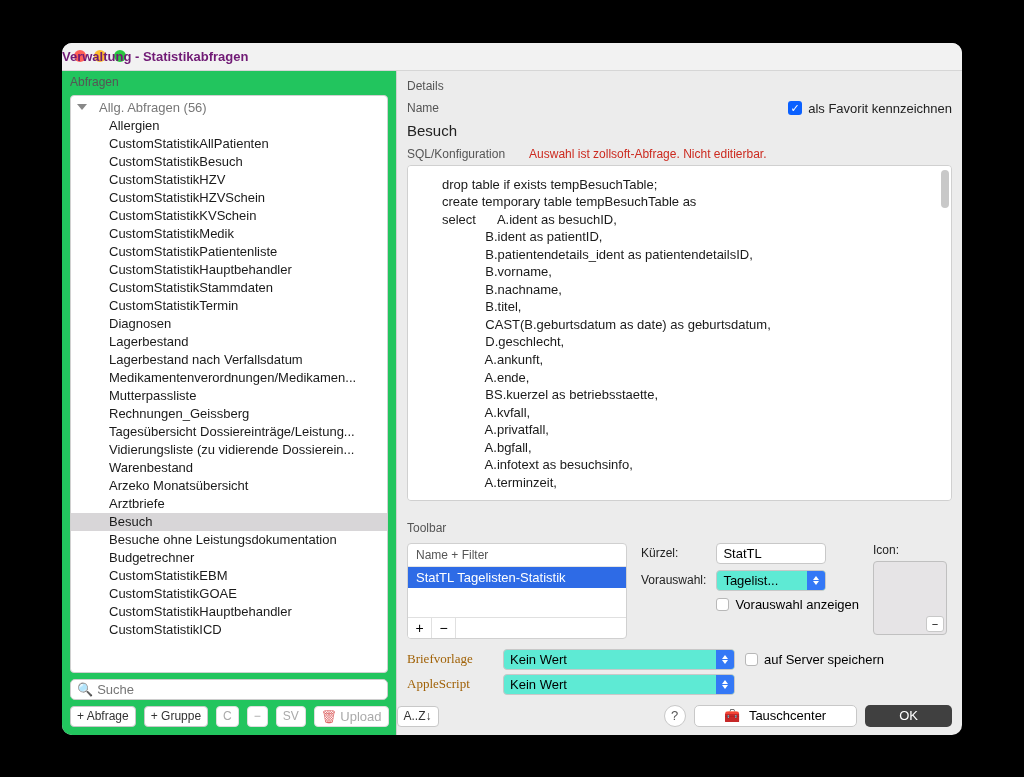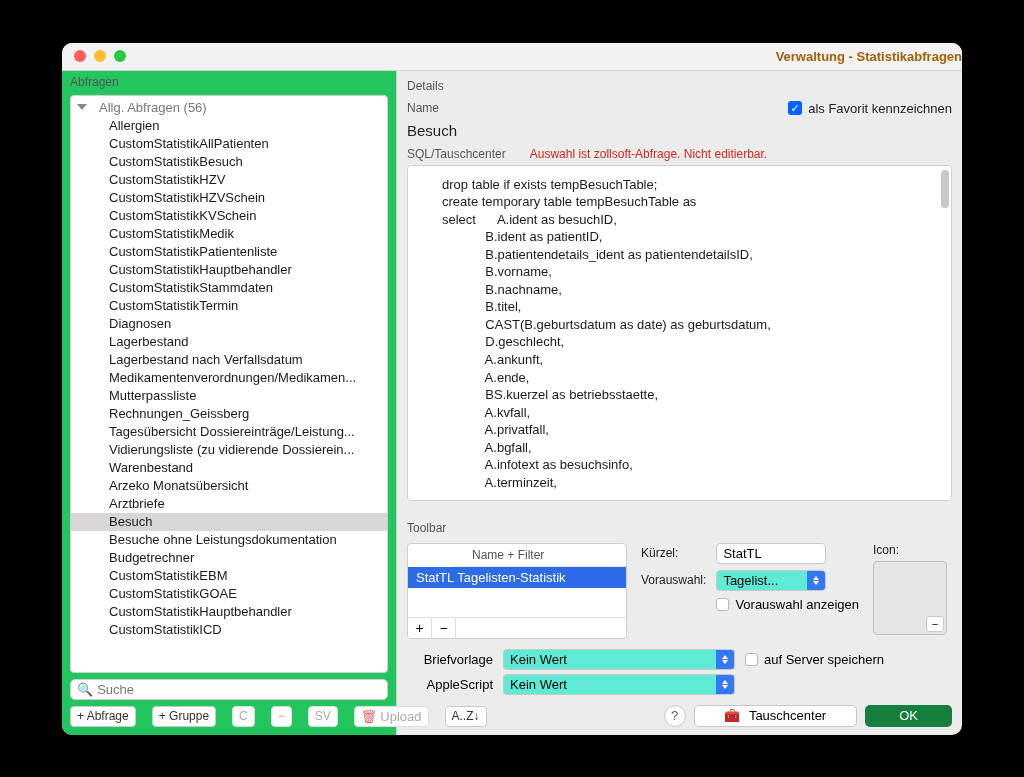--- a/index.html
+++ b/index.html
@@ -2,71 +2,71 @@
 <html><head>
 <meta charset="utf-8">
 <style>
 * { box-sizing: border-box; margin: 0; padding: 0; font-family: -apple-system, "Helvetica Neue", Arial, sans-serif; font-size: 13px; }
 body { background: #000; display: flex; align-items: center; justify-content: center; height: 777px; width: 1024px; }
 .window { width: 900px; height: 692px; background: #ececec; border-radius: 10px; box-shadow: 0 20px 60px rgba(0,0,0,0.5); display: flex; flex-direction: column; overflow: hidden; }
 .titlebar { height: 28px; display: flex; align-items: center; position: relative; background: #f2f2f2; border-bottom: 1px solid #d6d6d6; }
 .traffic { display: flex; gap: 8px; padding-left: 12px; }
 .tl { width: 12px; height: 12px; border-radius: 50%; }
 .tl.red { background: #ff5f57; } .tl.yel { background: #febc2e; } .tl.grn { background: #28c840; }
-.titlebar .title { position: absolute; left: 0; right: 0; text-align: right; font-weight: 600; color: #a16207; }
+.titlebar .title { position: absolute; left: 0; right: 0; text-align: left; font-weight: 600; color: #701a75; }
 .body { flex: 1; display: flex; min-height: 0; }
 .left { width: 335px; border-right: 1px solid #d0d0d0; display: flex; flex-direction: column; background: #22c55e; }
 .sectionlabel { padding: 4px 8px; color: #555; font-size: 12px; }
 .tree { flex: 1; margin: 2px 8px 6px 8px; background: #fff; border: 1px solid #d0d0d0; border-radius: 4px; overflow: hidden; display: flex; flex-direction: column; }
 .tree-scroll { flex: 1; overflow-y: auto; padding: 2px 0; }
 .grouprow { display: flex; align-items: center; gap: 12px; padding: 2px 6px; color: #777; font-size: 12px; }
 .chev { width: 0; height: 0; border-left: 5px solid transparent; border-right: 5px solid transparent; border-top: 6px solid #888; transform-origin: center; }
 .item { padding: 1.5px 0 1.5px 38px; color: #1a1a1a; font-size: 13px; white-space: nowrap; overflow: hidden; text-overflow: ellipsis; cursor: default; }
 .item.selected { background: #d8d6d8; }
 .search { margin: 0 8px 6px 8px; display: flex; align-items: center; background: #fff; border: 1px solid #ccc; border-radius: 5px; padding: 2px 6px; }
 .search input { flex: 1; border: none; outline: none; font-size: 13px; color: #666; background: transparent; }
 .search .mag { color: #888; margin-right: 4px; }
-.bottombar { display: flex; gap: 16px; padding: 0 8px 8px 8px; flex-wrap: nowrap; }
+.bottombar { display: flex; gap: 8px; padding: 0 8px 8px 8px; flex-wrap: nowrap; }
 .btn { background: #fff; border: 1px solid #c8c8c8; border-radius: 4px; padding: 2px 6px; font-size: 12px; color: #333; display: inline-flex; align-items: center; gap: 3px; cursor: default; white-space: nowrap; }
 .btn.disabled { color: #aaa; border-color: #ddd; }
 .right { flex: 1; display: flex; flex-direction: column; padding: 4px 10px 8px 10px; min-width: 0; }
 .row { display: flex; align-items: center; margin-top: 4px; }
 .lbl { color: #555; font-size: 12px; }
 .fav { display: inline-flex; align-items: center; gap: 6px; margin-left: auto; color: #222; }
 .checkbox { width: 14px; height: 14px; border-radius: 3px; background: #0a60ff; display: inline-flex; align-items: center; justify-content: center; color: #fff; font-size: 11px; }
 .bigname { font-size: 15px; color: #222; padding: 6px 0 4px 0; }
 .warn { color: #cc2a1f; font-size: 12px; margin-left: 24px; }
 .sqlbox { flex: 1; margin-top: 4px; background: #fff; border: 1px solid #d0d0d0; border-radius: 4px; padding: 10px 34px; overflow-y: auto; position: relative; color: #1a1a1a; font-size: 13px; line-height: 1.35; white-space: pre; }
 .sqlbox .thumb { position: absolute; right: 2px; top: 4px; width: 8px; height: 38px; background: #c8c8c8; border-radius: 4px; }
 .toolsec { margin-top: 16px; }
 .toolbody { display: flex; gap: 14px; margin-top: 4px; }
 .tlist { width: 220px; background: #fff; border: 1px solid #d0d0d0; border-radius: 4px; display: flex; flex-direction: column; overflow: hidden; }
-.tlist-head { padding: 4px 20px; color: #555; font-size: 12px; border-bottom: 1px solid #e4e4e4; margin-left: 44px; }
+.tlist-head { padding: 4px 8px; color: #555; font-size: 12px; border-bottom: 1px solid #e4e4e4; }
 .tlist-row { padding: 3px 8px; color: #fff; background: #2e6be6; font-size: 13px; }
 .tlist-fill { flex: 1; }
 .tlist-btns { display: flex; gap: -1px; padding: 0; border-top: 1px solid #e0e0e0; }
 .sqbtn { width: 24px; height: 20px; display: inline-flex; align-items: center; justify-content: center; border-right: 1px solid #e0e0e0; font-size: 14px; background: #fff; }
 .midgrid { display: grid; grid-template-columns: auto 1fr; gap: 6px 10px; align-items: center; align-content: start; }
 .txtin { background: #fff; border: 1px solid #c8c8c8; border-radius: 4px; padding: 2px 6px; font-size: 13px; width: 110px; }
 .popup { width: 110px; height: 21px; background: #5eead4; border: 1px solid #c8c8c8; border-radius: 4px; display: flex; align-items: center; padding: 0 0 0 6px; font-size: 13px; position: relative; overflow: hidden; }
 .popup .cap { position: absolute; right: 0; top: 0; bottom: 0; width: 18px; background: #3478f6; display: flex; flex-direction: column; align-items: center; justify-content: center; gap: 1px; }
 .popup .cap::before, .popup .cap::after { content: ""; width: 0; height: 0; border-left: 3px solid transparent; border-right: 3px solid transparent; }
 .popup .cap::before { border-bottom: 4px solid #fff; }
 .popup .cap::after { border-top: 4px solid #fff; }
 .iconbox { width: 74px; height: 74px; border: 1px solid #c0c0c0; border-radius: 4px; background: #e6e4e6; position: relative; }
 .iconbox .rm { position: absolute; right: 2px; bottom: 2px; width: 18px; height: 16px; background: #fff; border: 1px solid #c8c8c8; border-radius: 3px; display: flex; align-items: center; justify-content: center; font-size: 11px; }
 .selrow { display: flex; align-items: center; gap: 10px; margin-top: 10px; }
-.selrow .lbl2 { width: 86px; text-align: right; color: #000000; }
+.selrow .lbl2 { width: 86px; color: #a16207; font-family: Liberation Serif, serif; }
 .sel { flex: 0 0 232px; }
 .sel .popup { width: 232px; }
 .chk2 { width: 13px; height: 13px; border: 1px solid #b8b8b8; border-radius: 3px; background: #fff; display: inline-block; }
 .footer { display: flex; align-items: center; gap: 8px; margin-top: 10px; }
 .rndbtn { width: 22px; height: 22px; border: 1px solid #c8c8c8; border-radius: 50%; background: #fff; display: flex; align-items: center; justify-content: center; font-size: 13px; color: #555; }
 .widebtn { height: 22px; border: 1px solid #c8c8c8; border-radius: 5px; background: #fff; display: flex; align-items: center; justify-content: center; gap: 8px; padding: 0 30px; font-size: 13px; }
-.okbtn { height: 22px; border-radius: 5px; background: #15803d; color: #fff; display: flex; align-items: center; justify-content: center; padding: 0 34px; font-size: 13px; border: none; }
+.okbtn { height: 22px; border-radius: 5px; background: #404040; color: #fff; display: flex; align-items: center; justify-content: center; padding: 0 34px; font-size: 13px; border: none; }
 .tree-scroll::-webkit-scrollbar, .sqlbox::-webkit-scrollbar { width: 0; }
 </style>
 </head>
 <body>
 
 <div class="window">
   <div class="titlebar">
     <div class="traffic">
       <div class="tl red"></div>
       <div class="tl yel"></div>
@@ -135,21 +135,21 @@
       <div class="sectionlabel" style="padding-left:0">Details</div>
       <div class="row">
         <span class="lbl">Name</span>
         <span class="fav">
           <span class="checkbox">✓</span>
           <span>als Favorit kennzeichnen</span>
         </span>
       </div>
       <div class="bigname">Besuch</div>
       <div class="row">
-        <span class="lbl">SQL/Tauschcenter</span>
+        <span class="lbl">SQL/Konfiguration</span>
         <span class="warn">Auswahl ist zollsoft-Abfrage. Nicht editierbar.</span>
       </div>
       <div class="sqlbox"><div class="thumb"></div><span>drop table if exists tempBesuchTable;
 create temporary table tempBesuchTable as
 select      A.ident as besuchID,
             B.ident as patientID,
             B.patientendetails_ident as patientendetailsID,
             B.vorname,
             B.nachname,
             B.titel,

